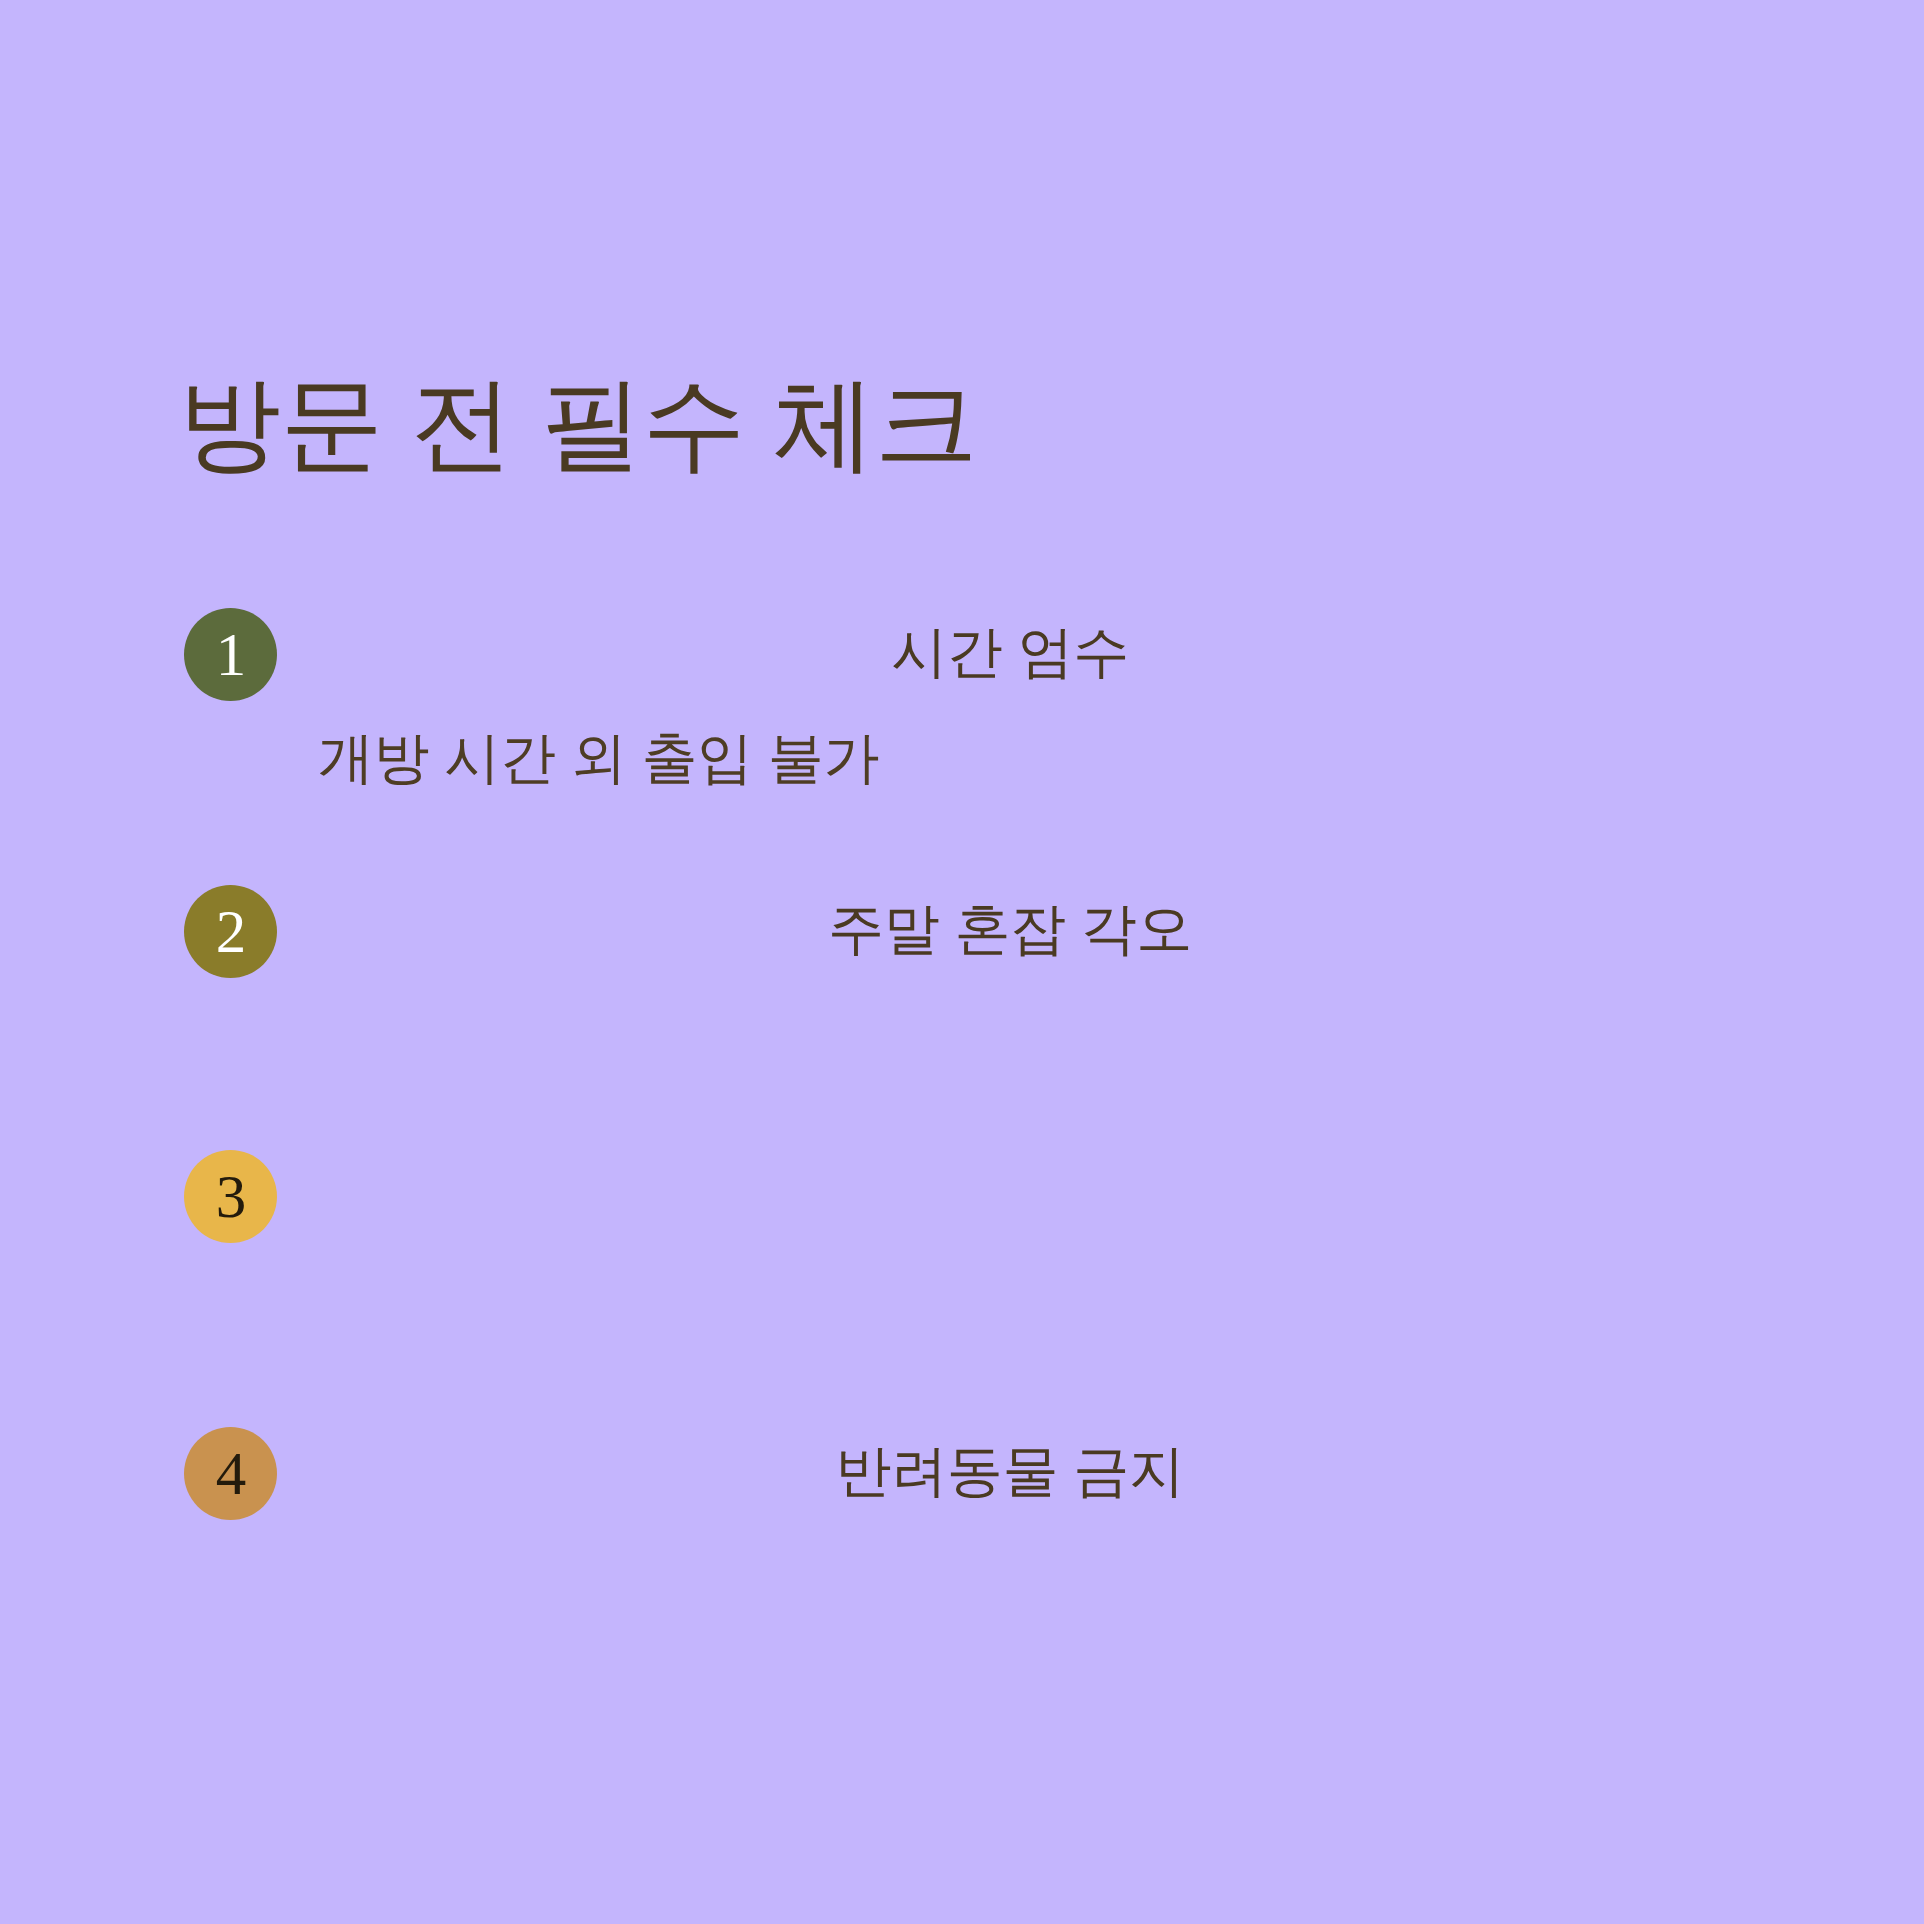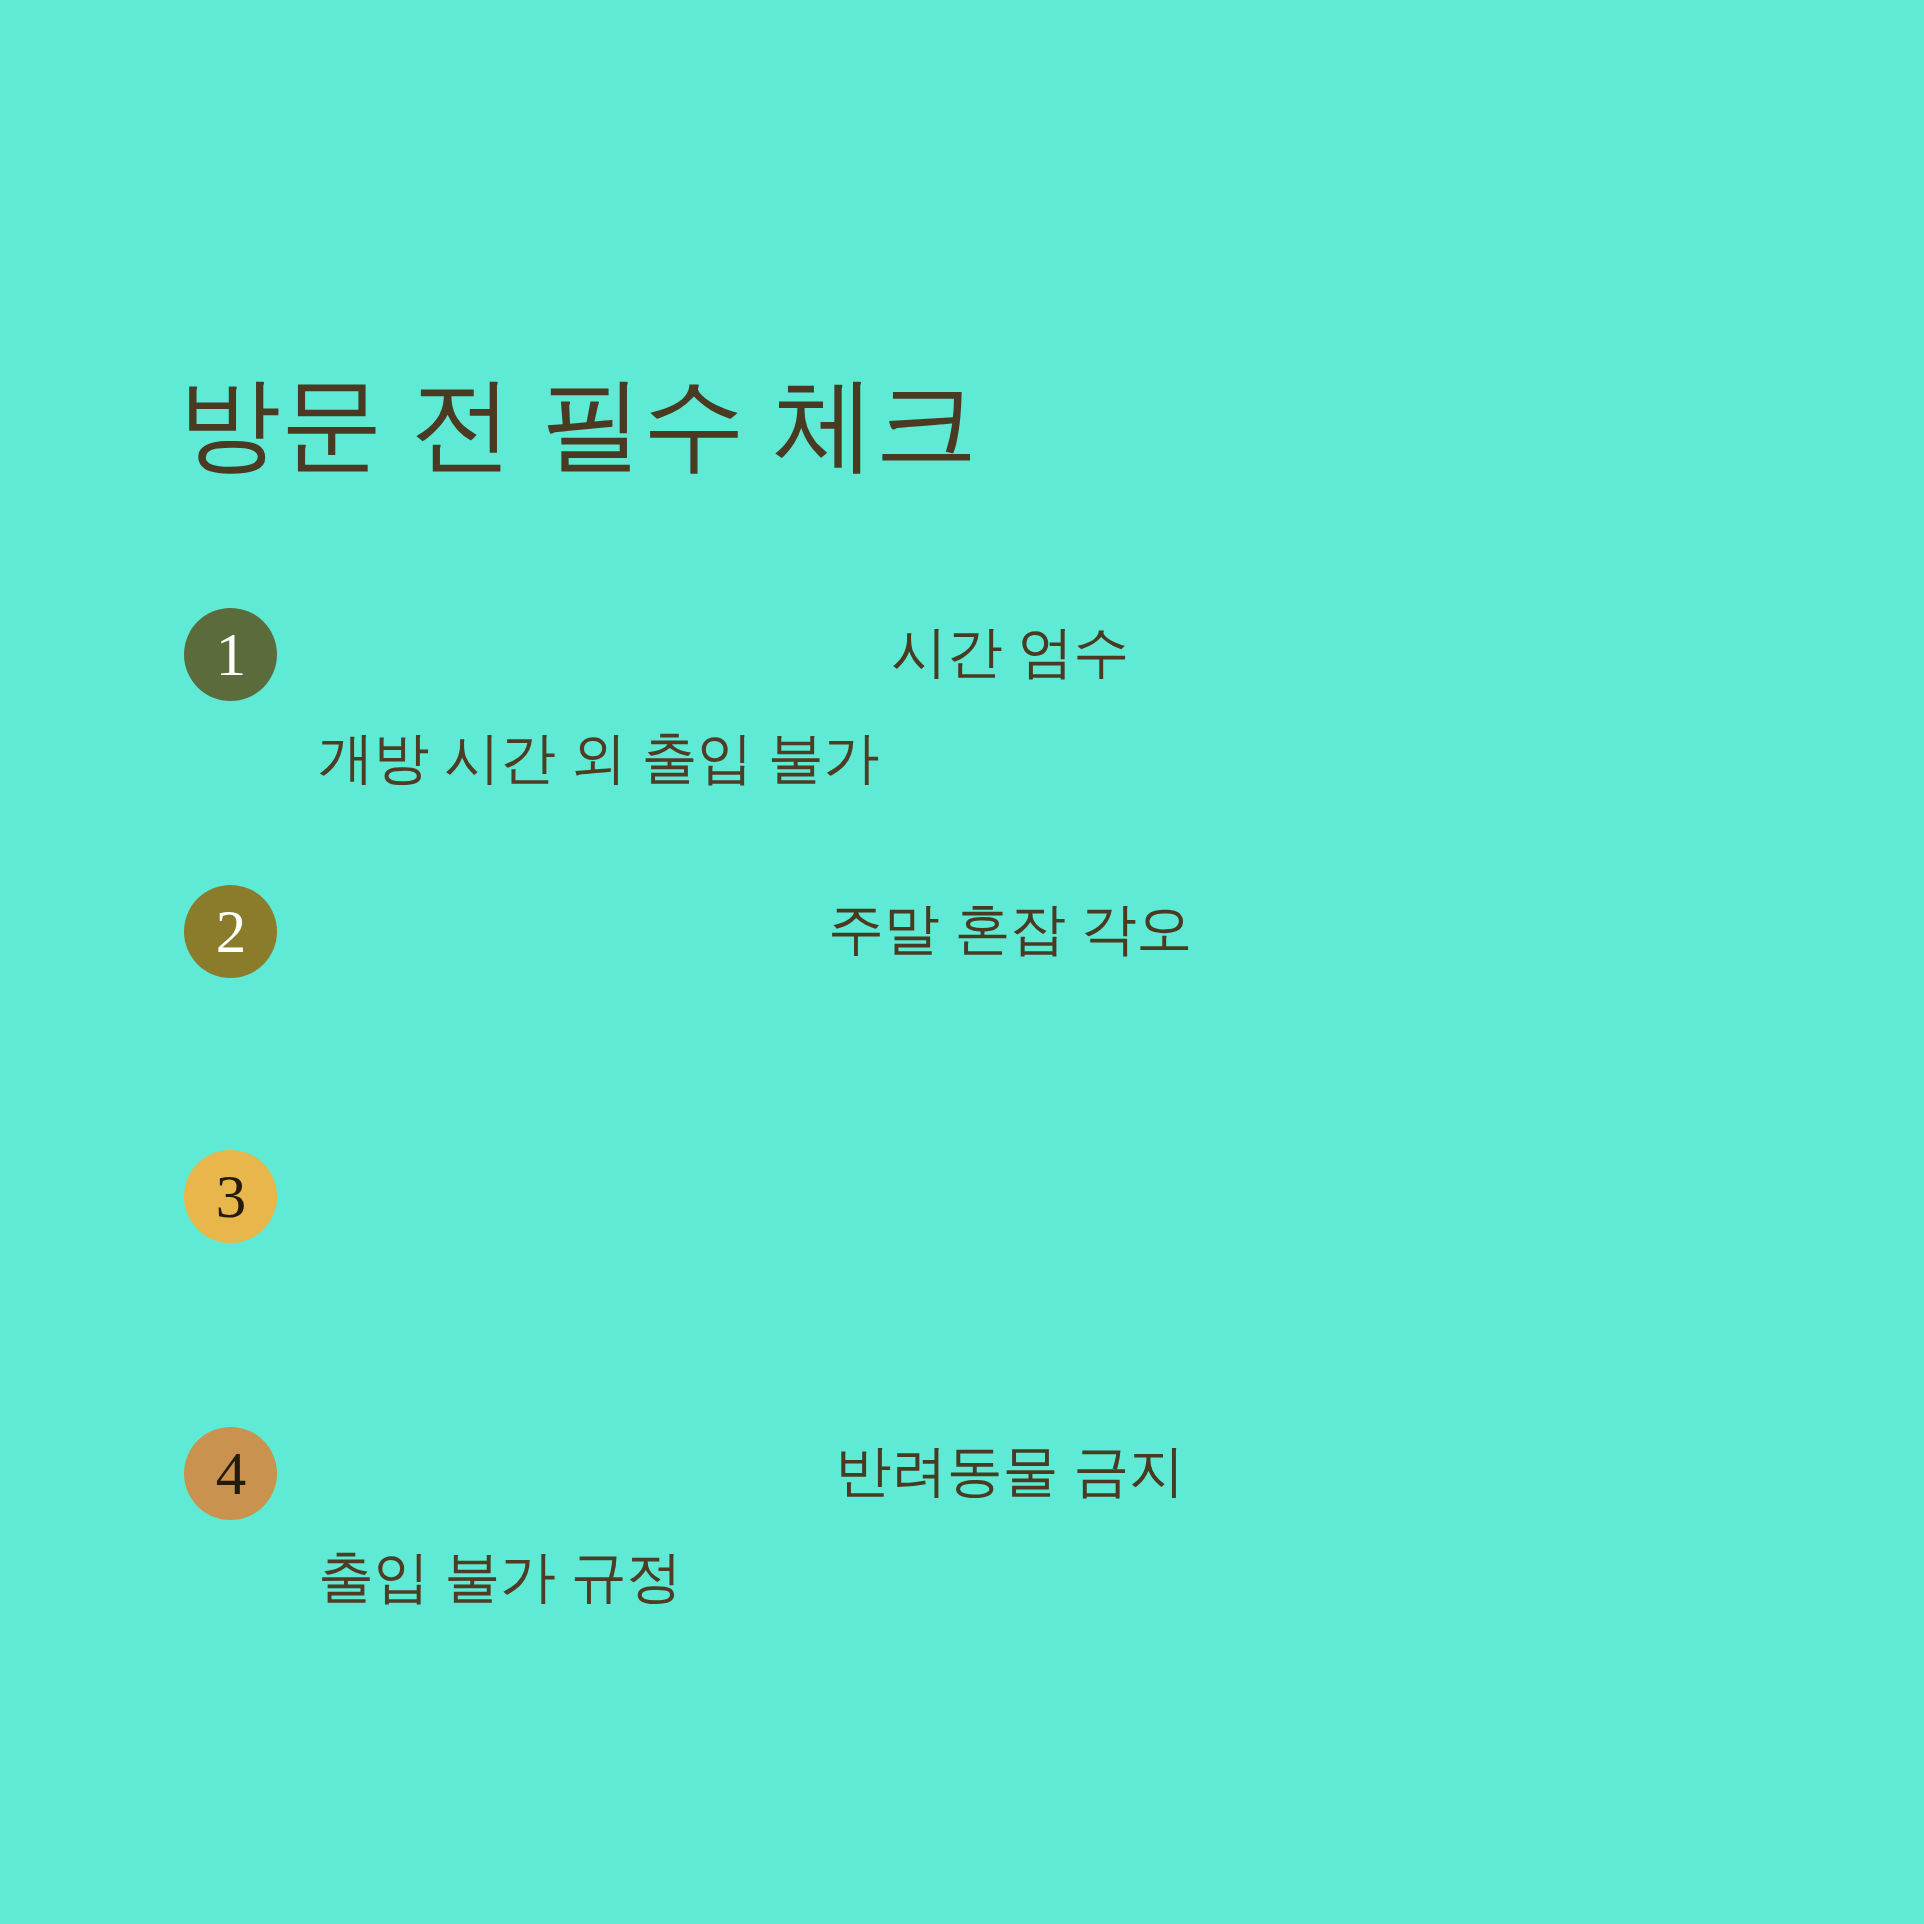--- a/index.html
+++ b/index.html
@@ -96,21 +96,21 @@
     font-weight: 400;
     line-height: 1.15;
     letter-spacing: -0.4px;
     color: #4E3D24;
     white-space: nowrap;
   }
 </style>
 </head>
 <body style="background: rgb(245, 234, 214);">
 
-<div class="card" style="background: #5eead4;">
+<div class="card" style="background: #c4b5fd;">
 
   <h1 class="page-title" style="color: rgb(74, 58, 34);">방문 전 필수 체크</h1>
 
   <ul class="checklist">
 
     <li class="check-item">
       <span class="badge" style="background: rgb(92, 107, 60); color: rgb(255, 255, 255);">1</span>
       <h2 class="item-title" style="color: rgb(74, 58, 34);">시간 엄수</h2>
       <p class="item-desc" style="color: rgb(78, 61, 36);">개방 시간 외 출입 불가</p>
     </li>
@@ -120,18 +120,17 @@
       <h2 class="item-title" style="color: rgb(74, 58, 34);">주말 혼잡 각오</h2>
     </li>
 
     <li class="check-item">
       <span class="badge" style="background: rgb(232, 182, 74); color: rgb(35, 27, 12);">3</span>
     </li>
 
     <li class="check-item">
       <span class="badge" style="background: rgb(201, 146, 79); color: rgb(35, 27, 12);">4</span>
       <h2 class="item-title" style="color: rgb(74, 58, 34);">반려동물 금지</h2>
-      <p class="item-desc" style="color: rgb(78, 61, 36);">출입 불가 규정</p>
     </li>
 
   </ul>
 </div>
 
 
 </body></html>

